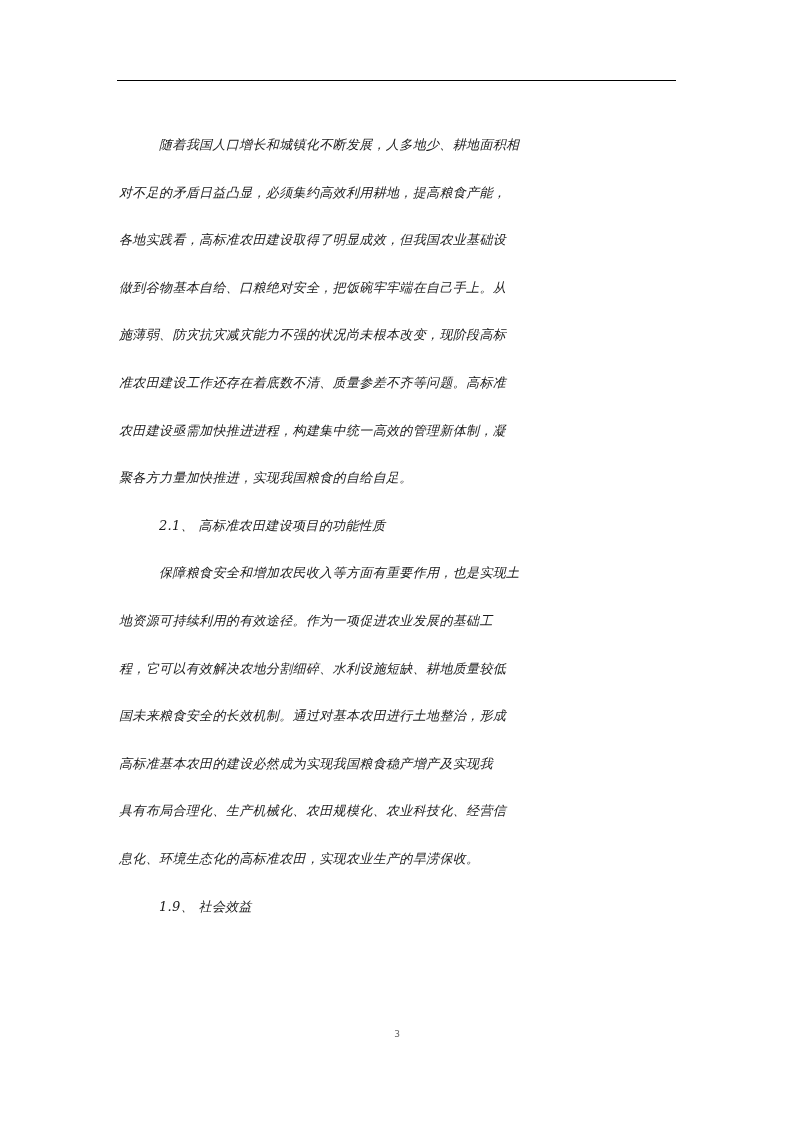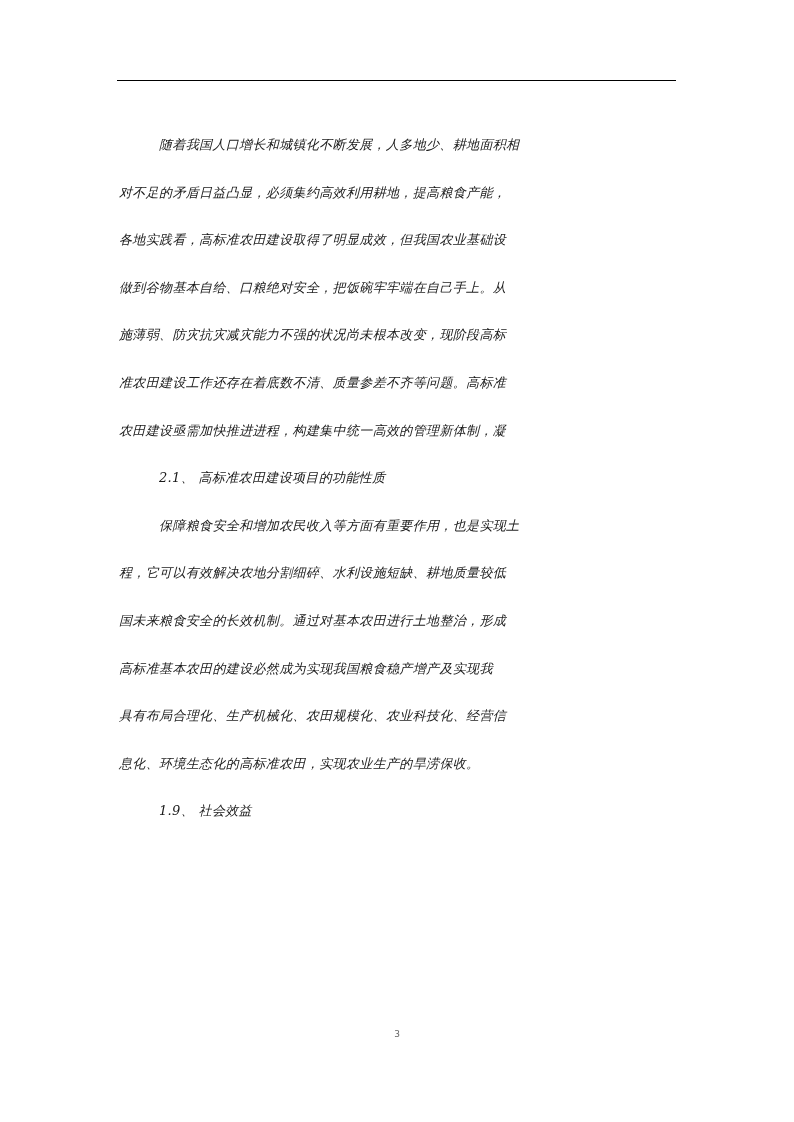--- a/index.html
+++ b/index.html
@@ -59,26 +59,28 @@
 <div class="content">
 
   <div>
     <div class="line indent">随着我国人口增长和城镇化不断发展，人多地少、耕地面积相</div>
     <div class="line">对不足的矛盾日益凸显，必须集约高效利用耕地，提高粮食产能，</div>
     <div class="line">各地实践看，高标准农田建设取得了明显成效，但我国农业基础设</div>
     <div class="line">做到谷物基本自给、口粮绝对安全，把饭碗牢牢端在自己手上。从</div>
     <div class="line">施薄弱、防灾抗灾减灾能力不强的状况尚未根本改变，现阶段高标</div>
     <div class="line">准农田建设工作还存在着底数不清、质量参差不齐等问题。高标准</div>
     <div class="line">农田建设亟需加快推进进程，构建集中统一高效的管理新体制，凝</div>
+    <div class="line">聚各方力量加快推进，实现我国粮食的自给自足。</div>
   </div>
 
   <div class="line indent">2.1、 高标准农田建设项目的功能性质</div>
 
   <div>
     <div class="line indent">保障粮食安全和增加农民收入等方面有重要作用，也是实现土</div>
+    <div class="line">地资源可持续利用的有效途径。作为一项促进农业发展的基础工</div>
     <div class="line">程，它可以有效解决农地分割细碎、水利设施短缺、耕地质量较低</div>
     <div class="line">国未来粮食安全的长效机制。通过对基本农田进行土地整治，形成</div>
     <div class="line">高标准基本农田的建设必然成为实现我国粮食稳产增产及实现我</div>
     <div class="line">具有布局合理化、生产机械化、农田规模化、农业科技化、经营信</div>
     <div class="line">息化、环境生态化的高标准农田，实现农业生产的旱涝保收。</div>
   </div>
 
   <div class="line indent">1.9、 社会效益</div>
 </div>
 

